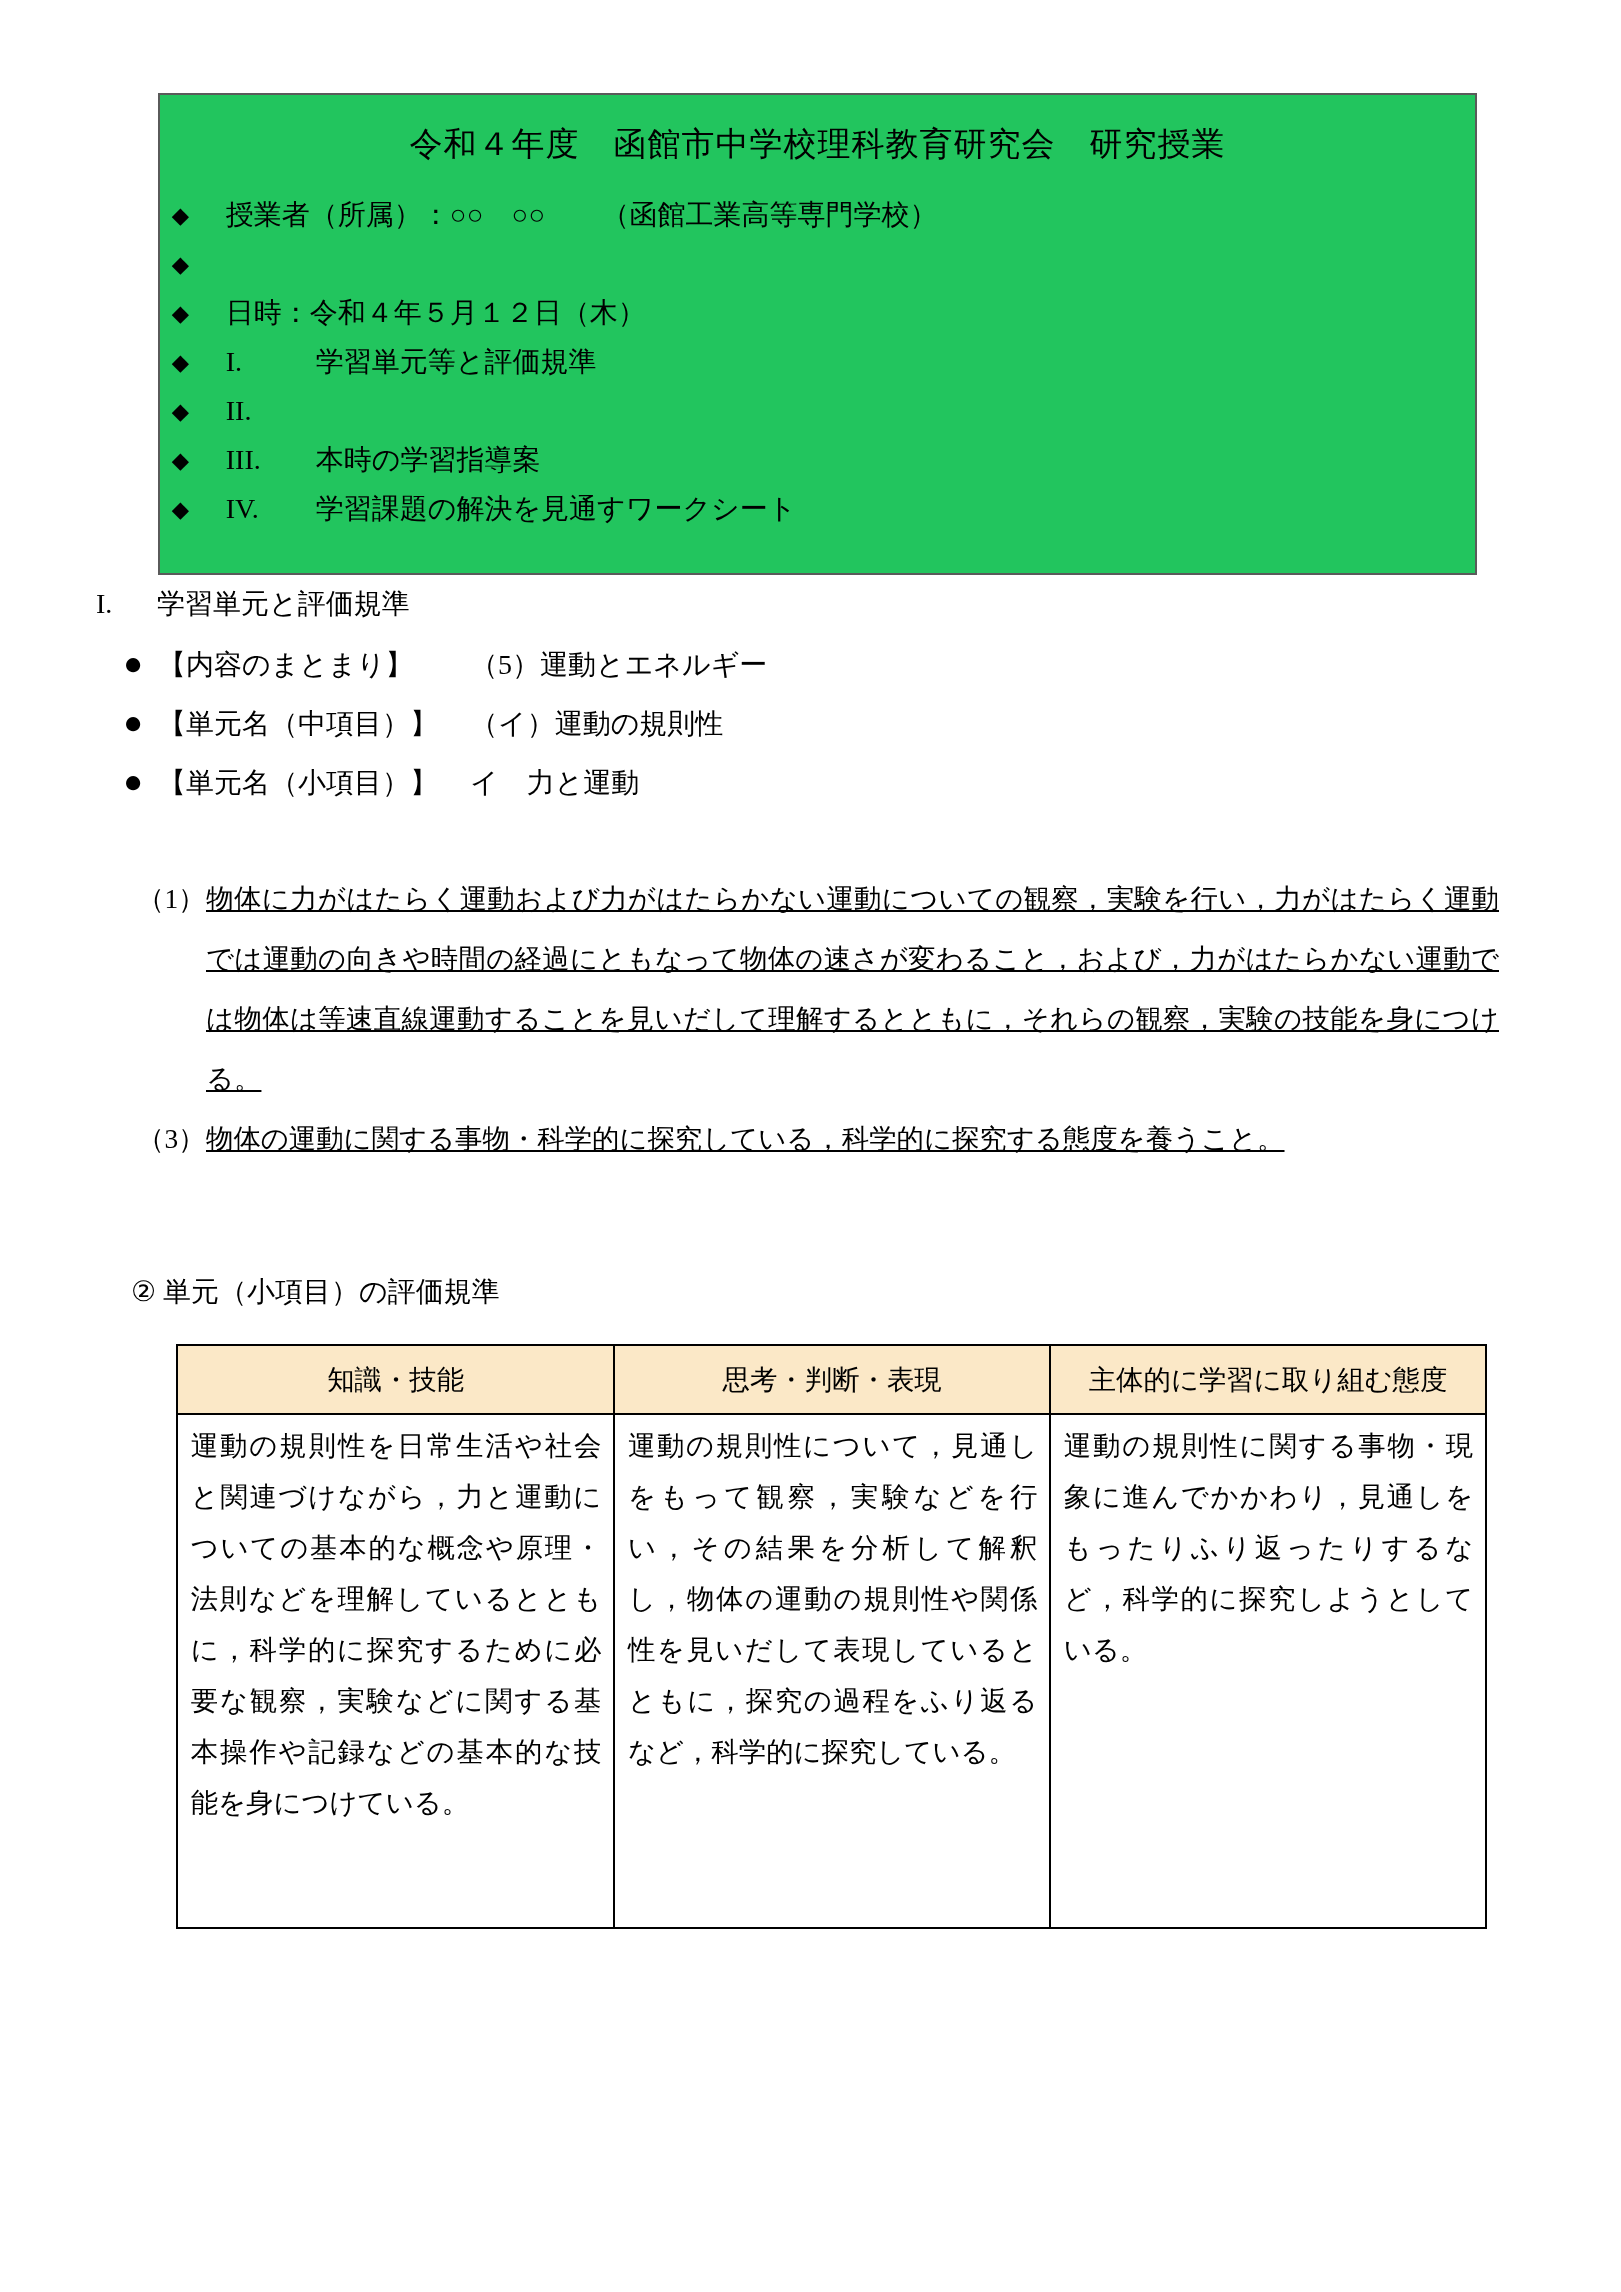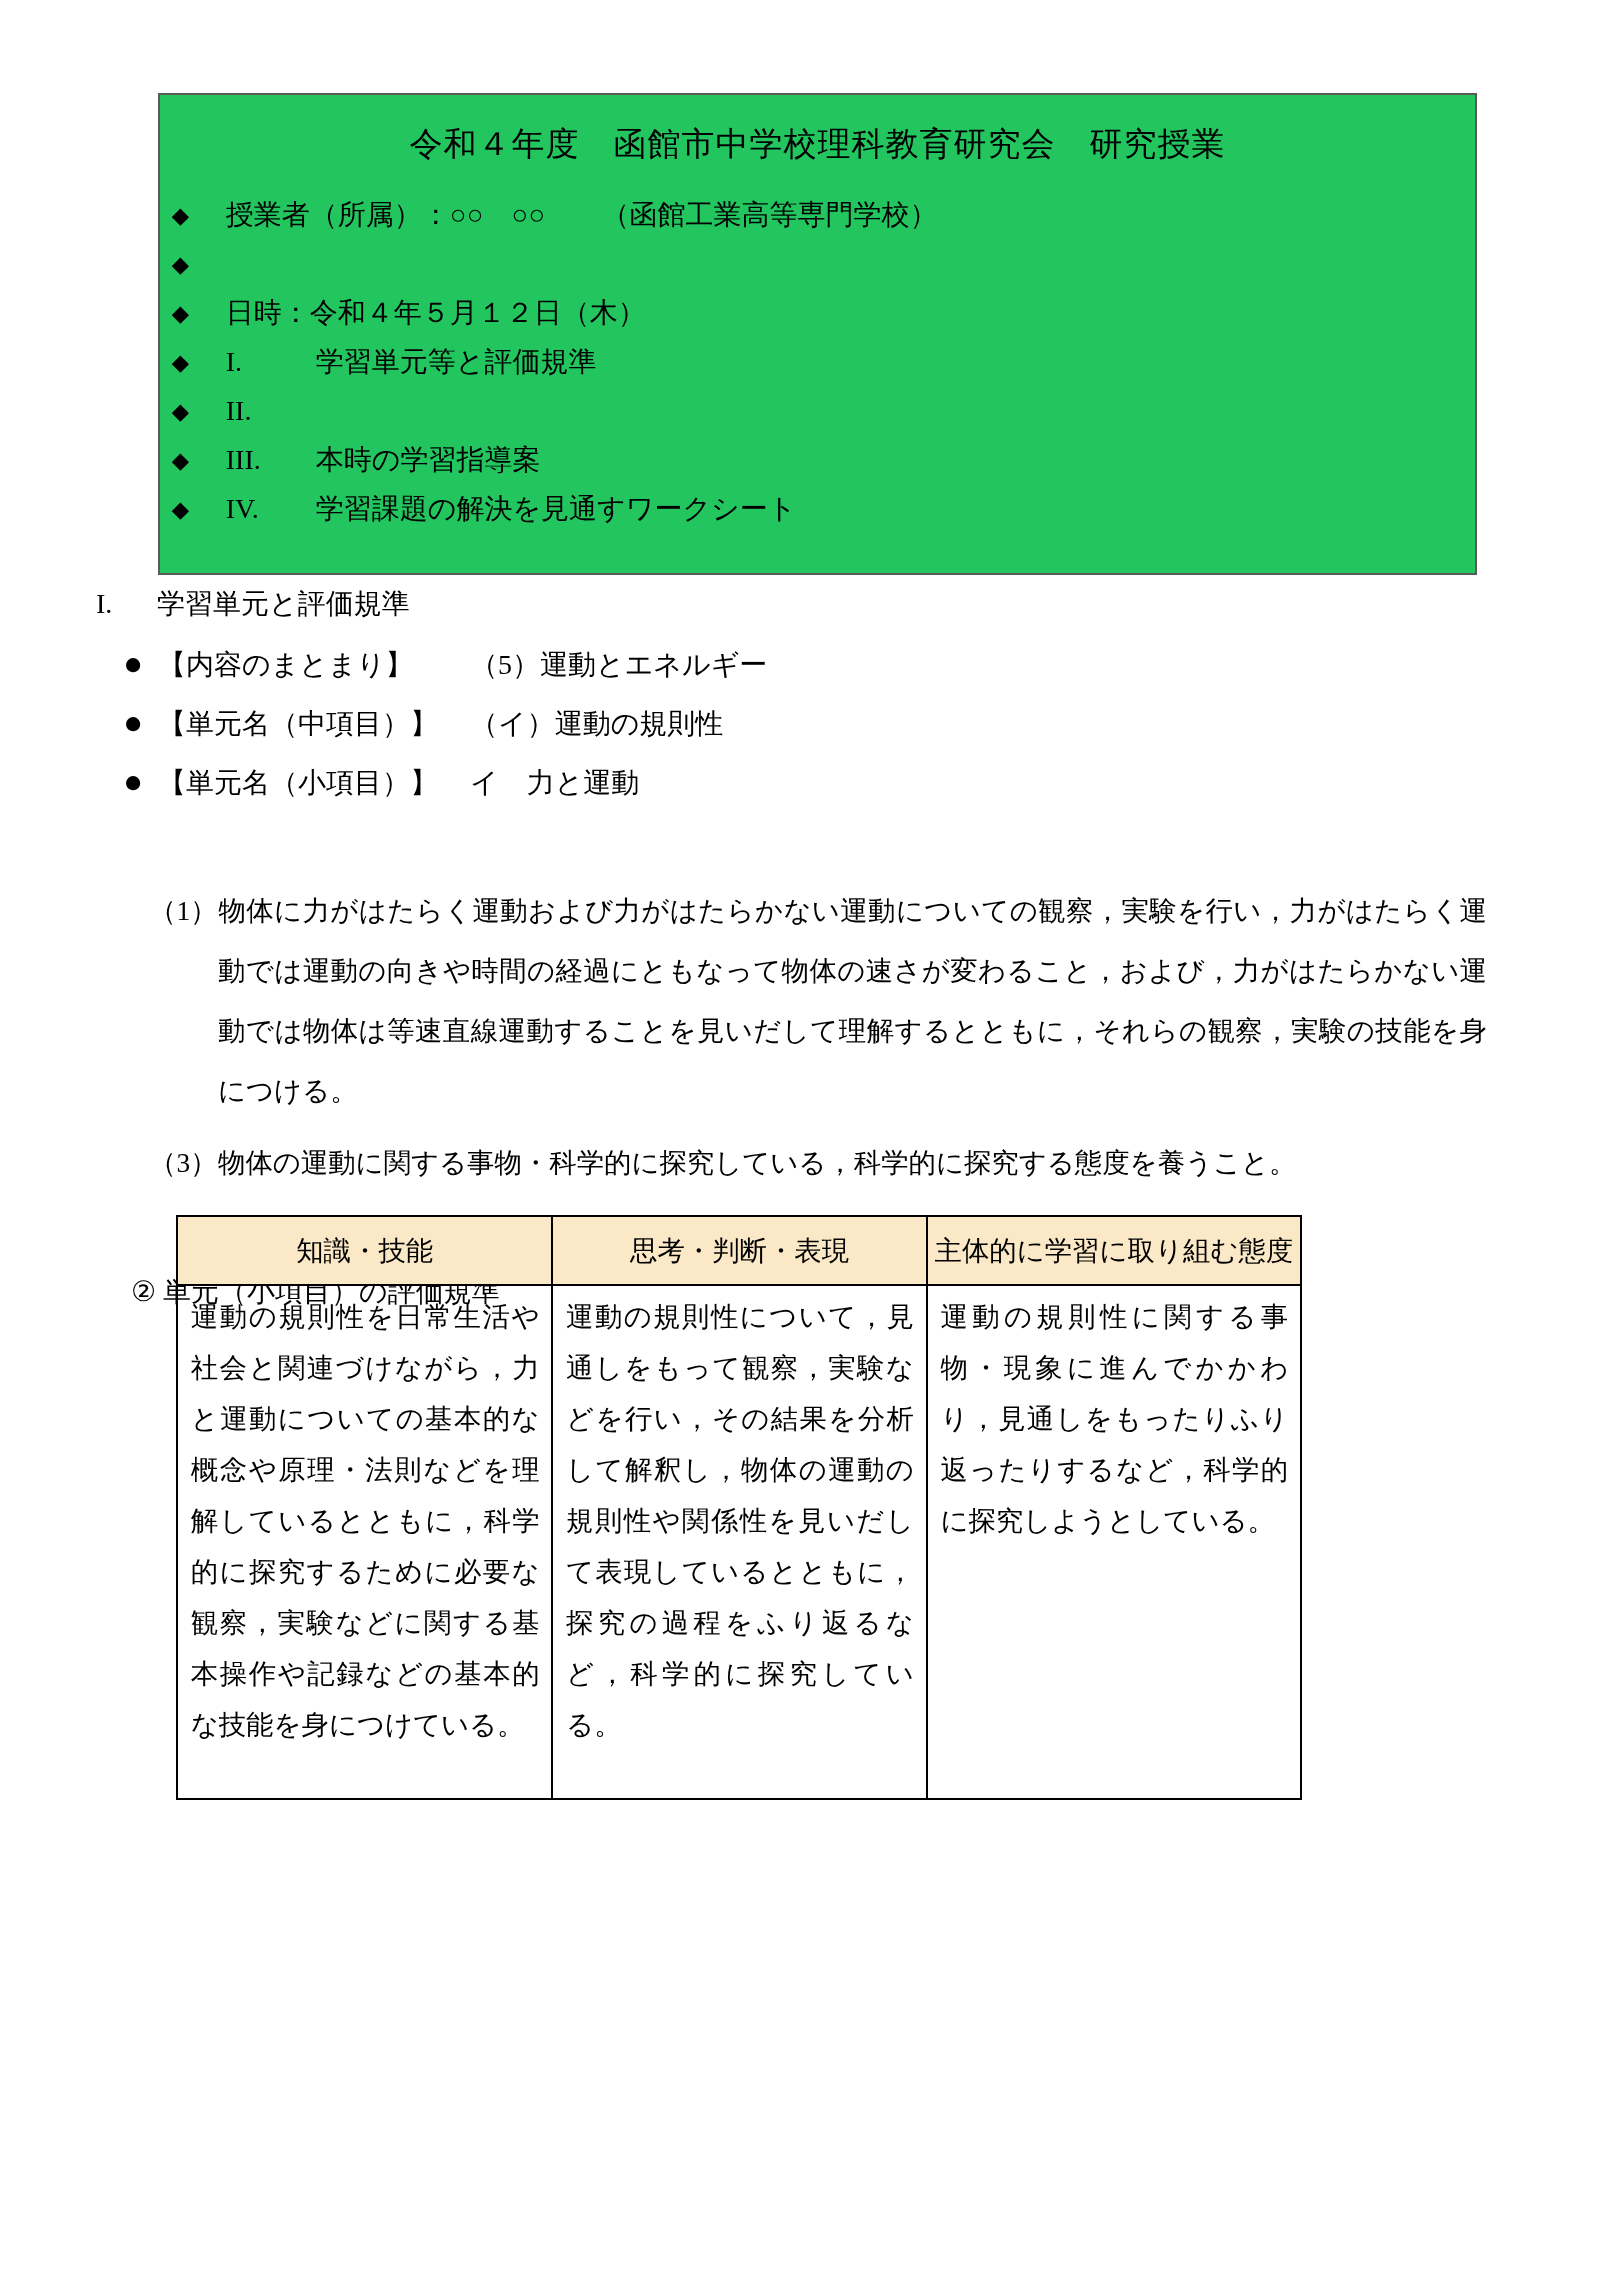--- a/index.html
+++ b/index.html
@@ -43,27 +43,27 @@
   .bvalue { white-space:pre; }
 
   .sub-heading { position:absolute; font-size:28px; white-space:pre; }
   .sub1-heading { left:103px; top:825px; }
   .sub2-heading { left:103px; top:1241px; }
 
   
   .goals { position:absolute; left:137px; top:869px; width:1362px; }
   .goal {
     font-size:27.4px; line-height:60px; text-align:justify;
-    padding-left:69px; text-indent:-69px; margin:12px;
+    padding-left:69px; text-indent:-69px; margin:0;text-decoration:underline;
   }
   .gmark { display:inline-block; width:69px; text-indent:0; }
 
   
   .eval-table {
-    position:absolute; left:176px; top:1215px; width:1126px;
+    position:absolute; left:176px; top:1344px; width:1311px;
     border-collapse:collapse; table-layout:fixed;
     border:2.9px solid #000;
     font-family:"Liberation Serif","DejaVu Serif","DejaVu Sans",serif;
   }
   .eval-table th {
     height:65px; background:#fbe8c7; border:2px solid #000;
     font-size:27.4px; font-weight:normal; text-align:center; vertical-align:middle;
   }
   .eval-table td {
     height:506px; border:2px solid #000; vertical-align:top;

